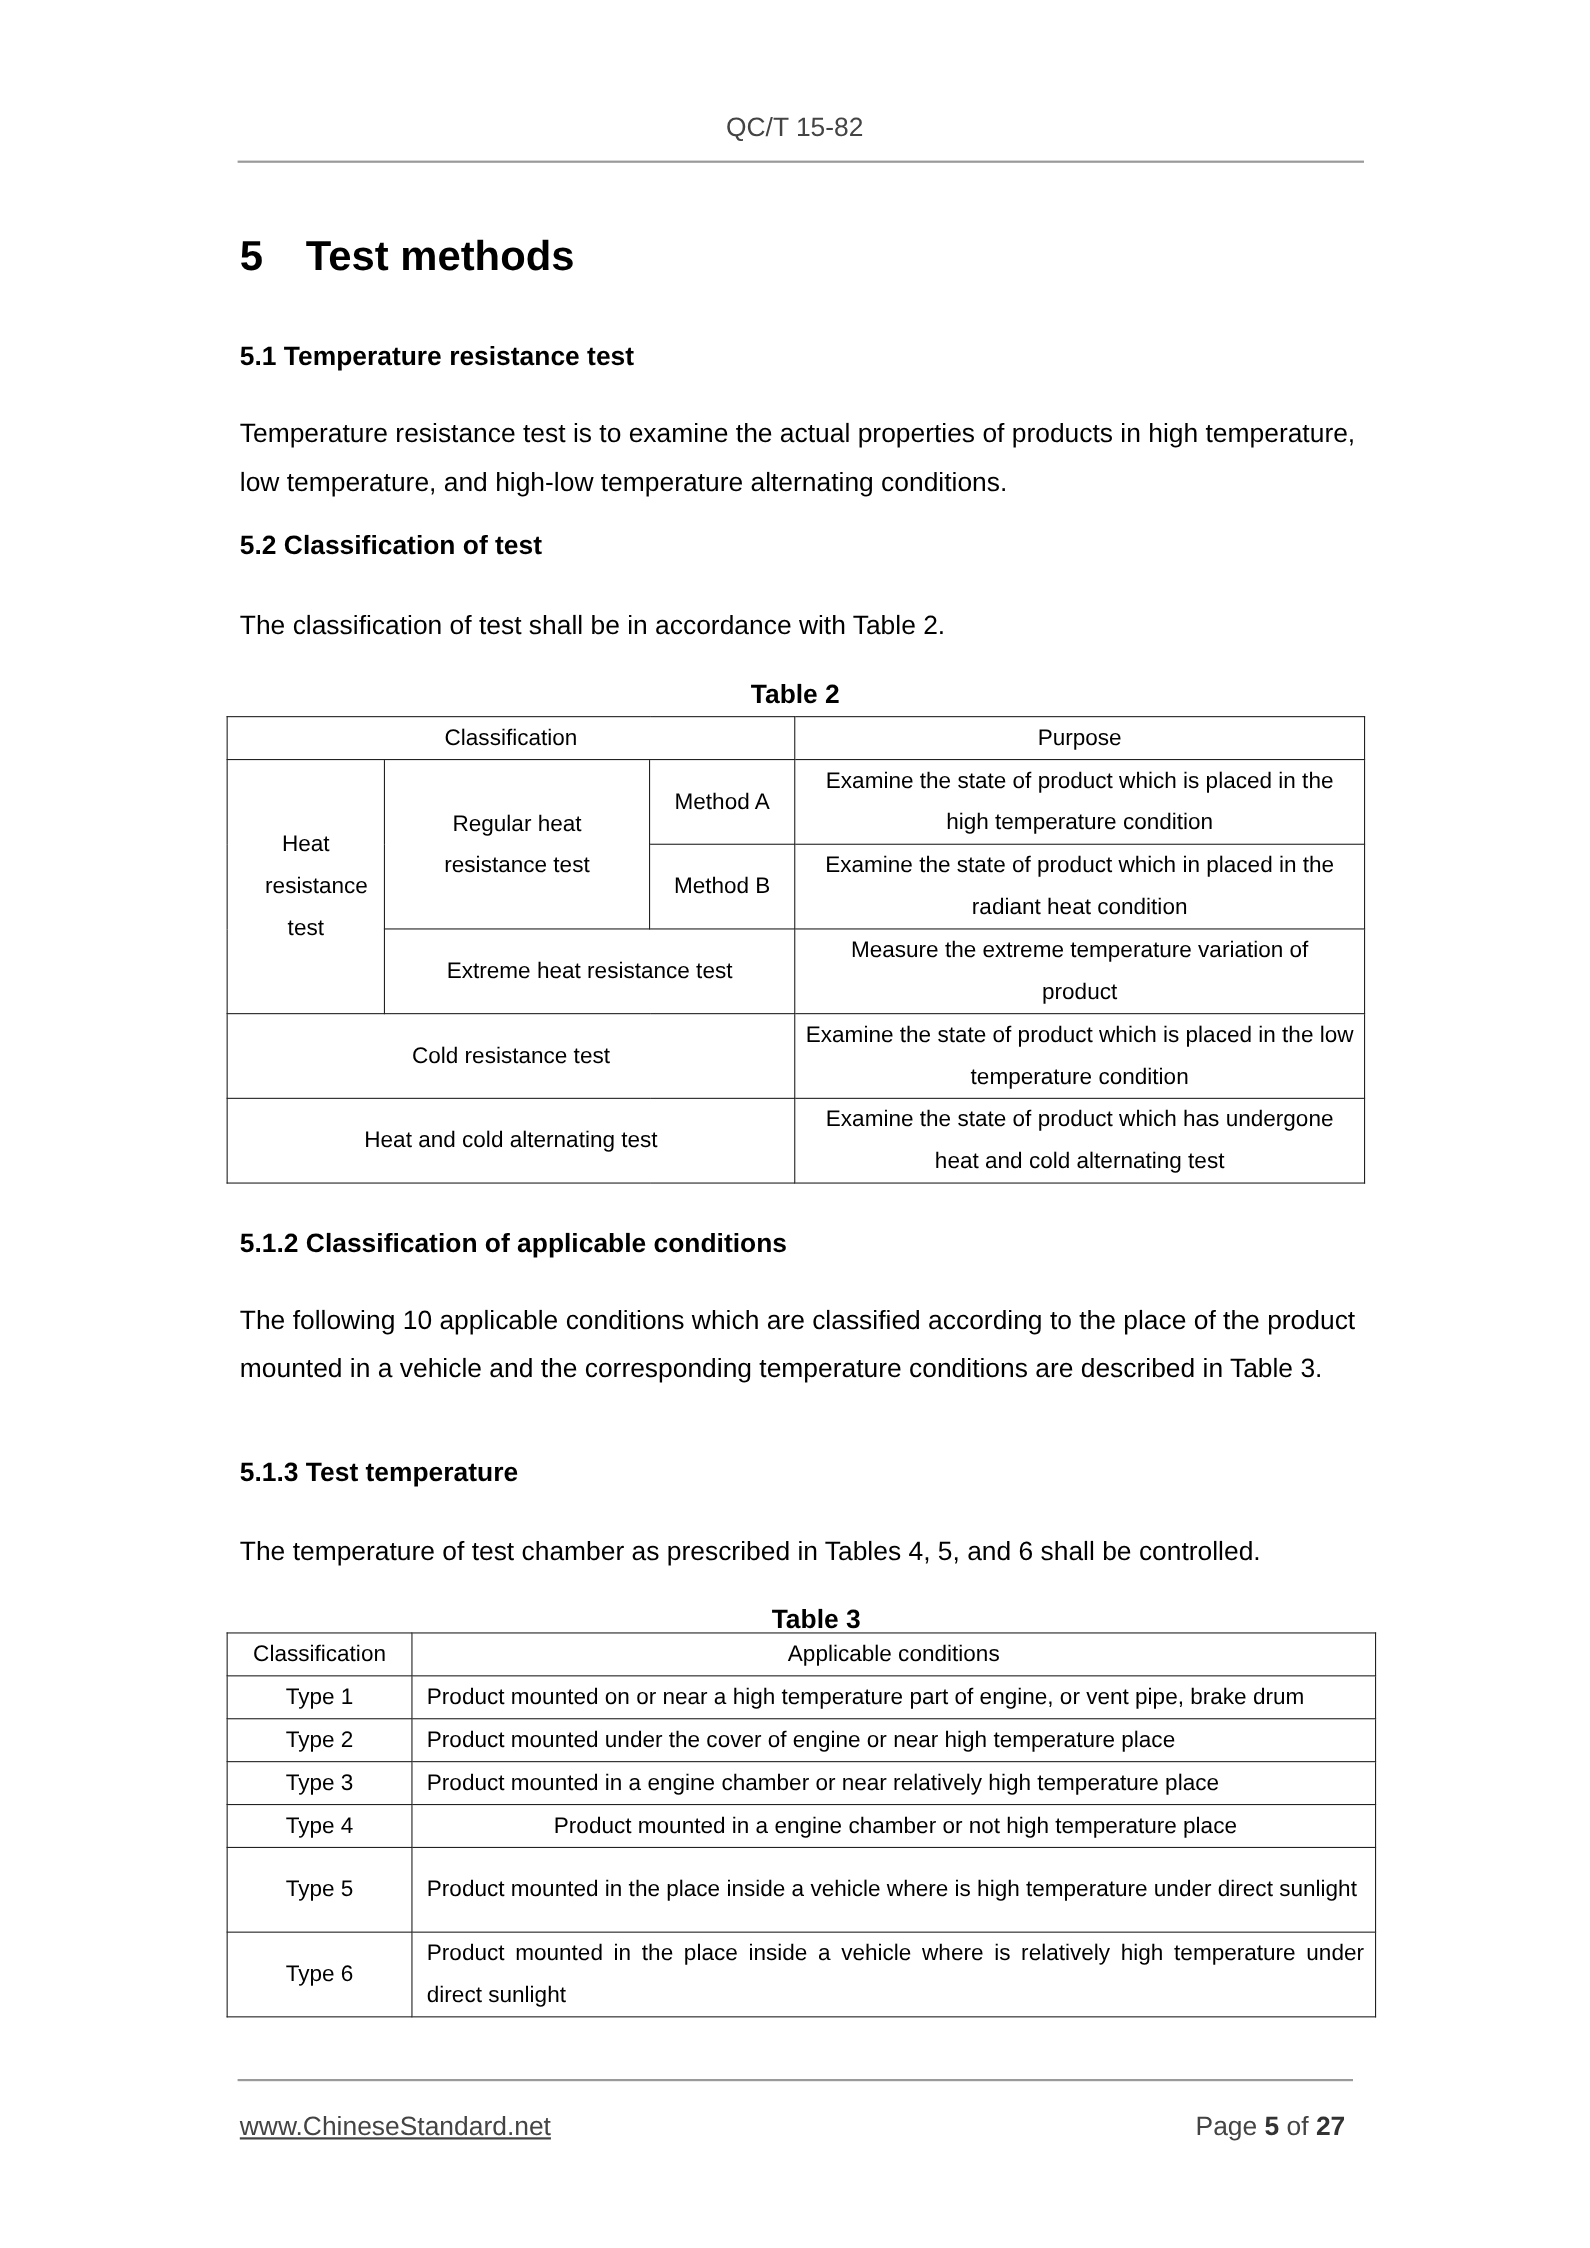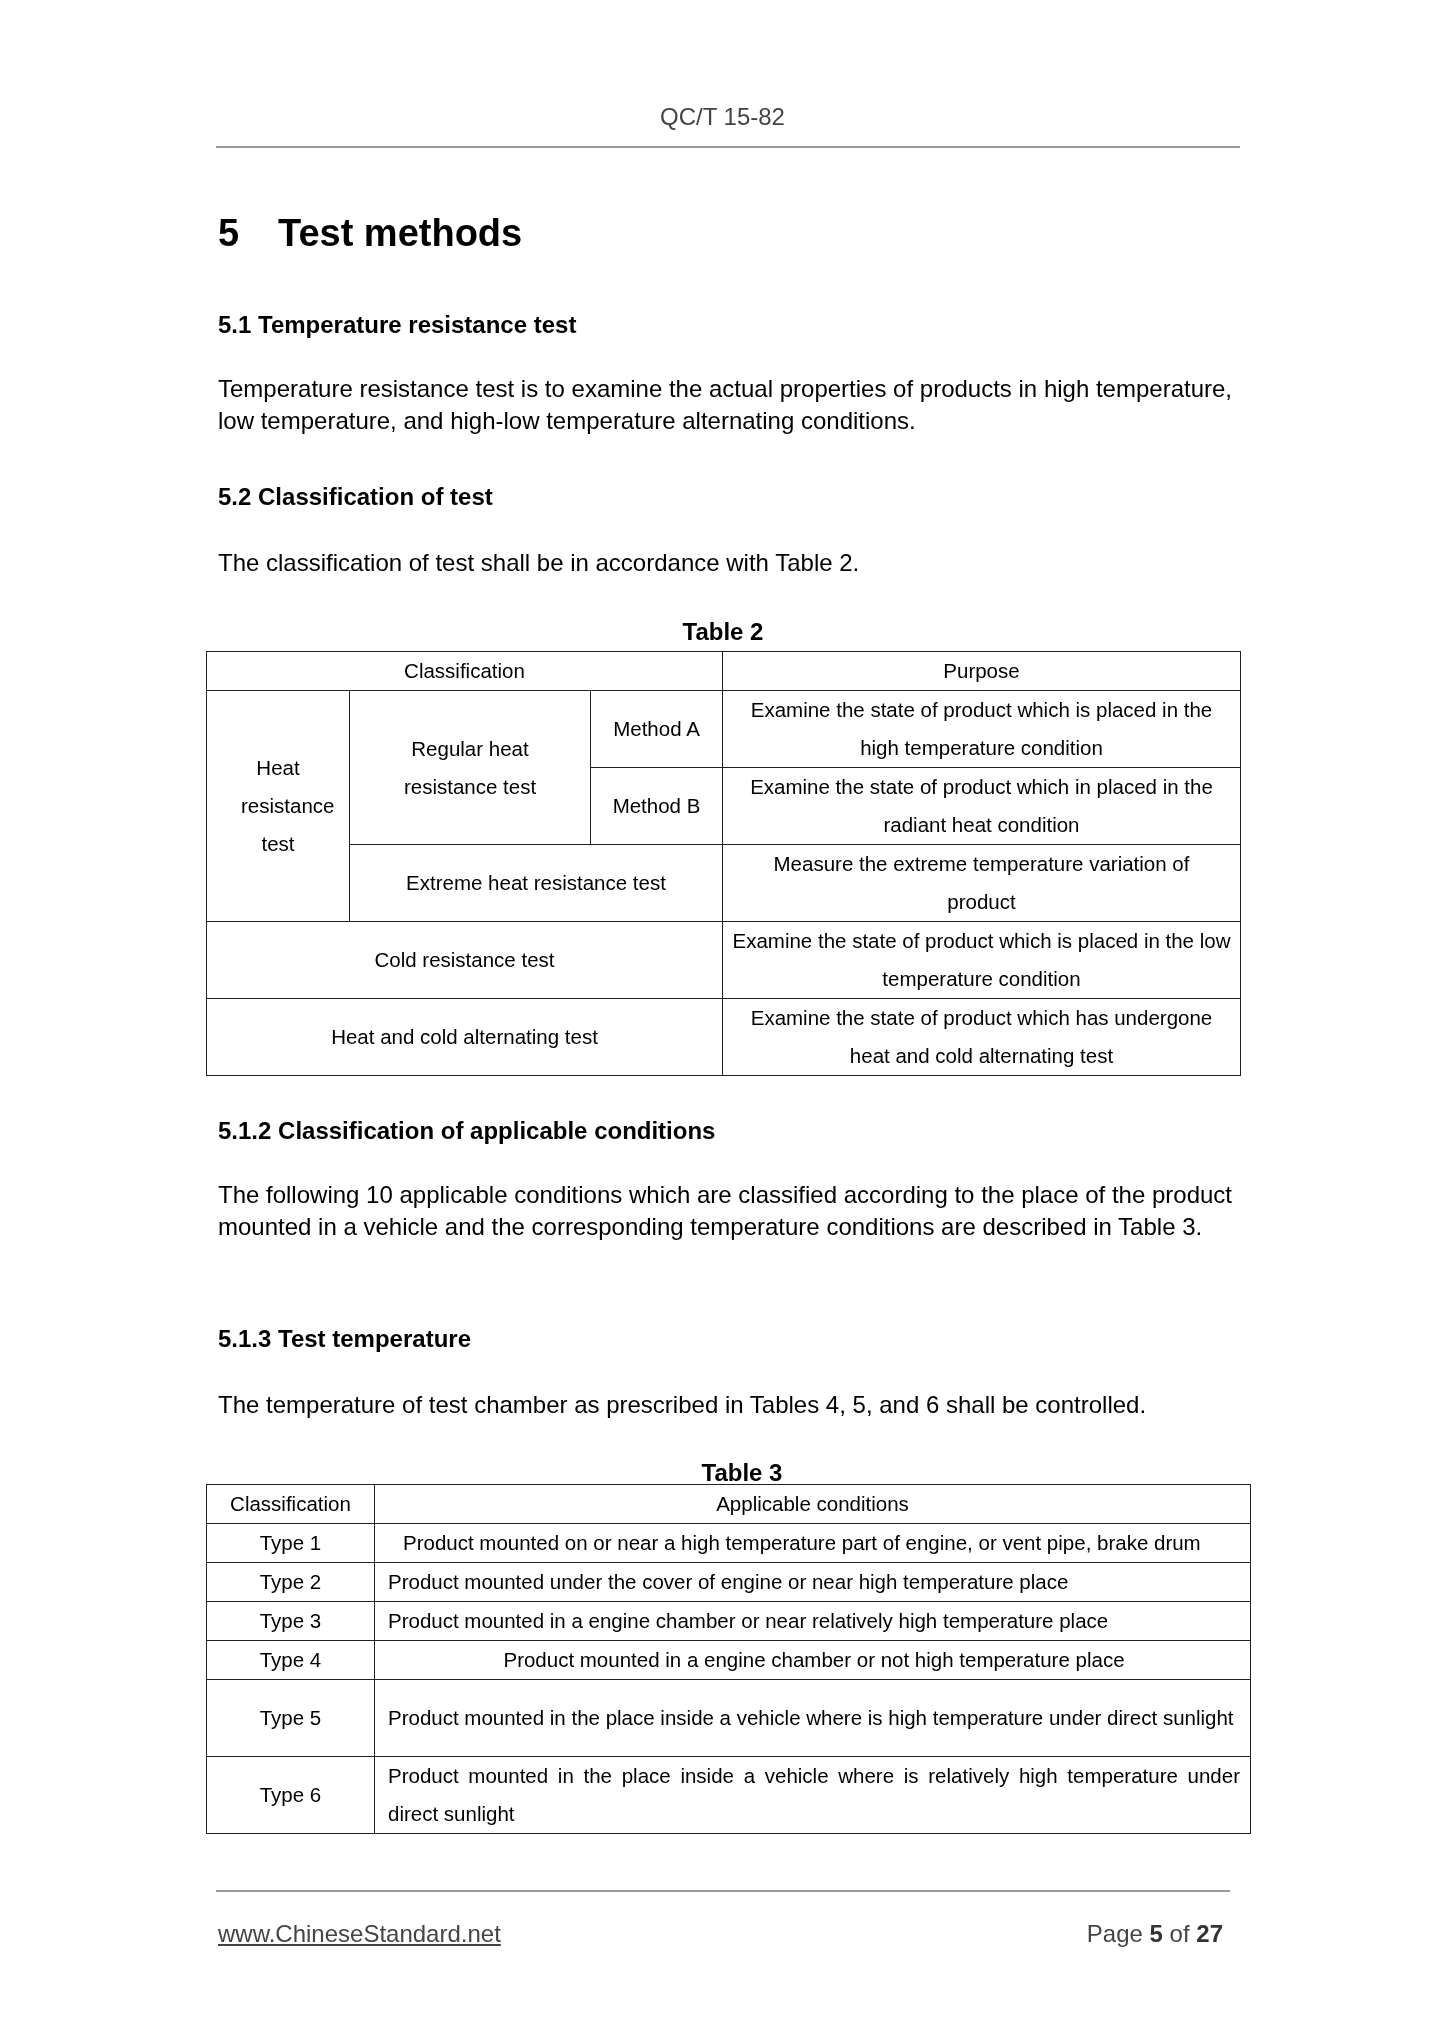--- a/index.html
+++ b/index.html
@@ -10,21 +10,21 @@
     .abs { position: absolute; }
     .header-title {
       left: 0; width: 1445px; top: 103px; text-align: center;
       font-size: 24px; color: #444;
     }
     .rule { height: 0; border-top: 2px solid #9a9a9a; }
     .h1 { left: 218px; top: 212px; font-size: 38px; font-weight: bold; }
     .h1 .num { display: inline-block; width: 60px; }
     .h2 { left: 218px; font-size: 24px; font-weight: bold; }
     .p {
-      left: 218px; width: 1014px; font-size: 24px; line-height: 32px;
+      left: 218px; width: 1014px; font-size: 24px; line-height: 44px;
       text-align: justify;
     }
     .caption {
       font-size: 24px; font-weight: bold; text-align: center;
     }
     table.t {
       position: absolute; border-collapse: collapse; table-layout: fixed;
       font-size: 20.5px; line-height: 38px;
     }
     table.t td {
@@ -109,21 +109,21 @@
     <col style="width:168px">
       <col style="width:876px">
   </colgroup>
   <tbody>
       <tr style="height:39px;">
     <td>Classification</td>
     <td>Applicable conditions</td>
   </tr>
   <tr style="height:39px;">
     <td>Type 1</td>
-    <td class="left" style="text-align:left; white-space:nowrap; padding-left:28px;">Product mounted on or near a high temperature part of engine, or vent pipe, brake drum</td>
+    <td class="left" style="text-align:left; white-space:nowrap; padding-left:13px;">Product mounted on or near a high temperature part of engine, or vent pipe, brake drum</td>
   </tr>
   <tr style="height:39px;">
     <td>Type 2</td>
     <td class="left" style="text-align:left;">Product mounted under the cover of engine or near high temperature place</td>
   </tr>
   <tr style="height:39px;">
     <td>Type 3</td>
     <td class="left" style="text-align:left;">Product mounted in a engine chamber or near relatively high temperature place</td>
   </tr>
   <tr style="height:39px;">

